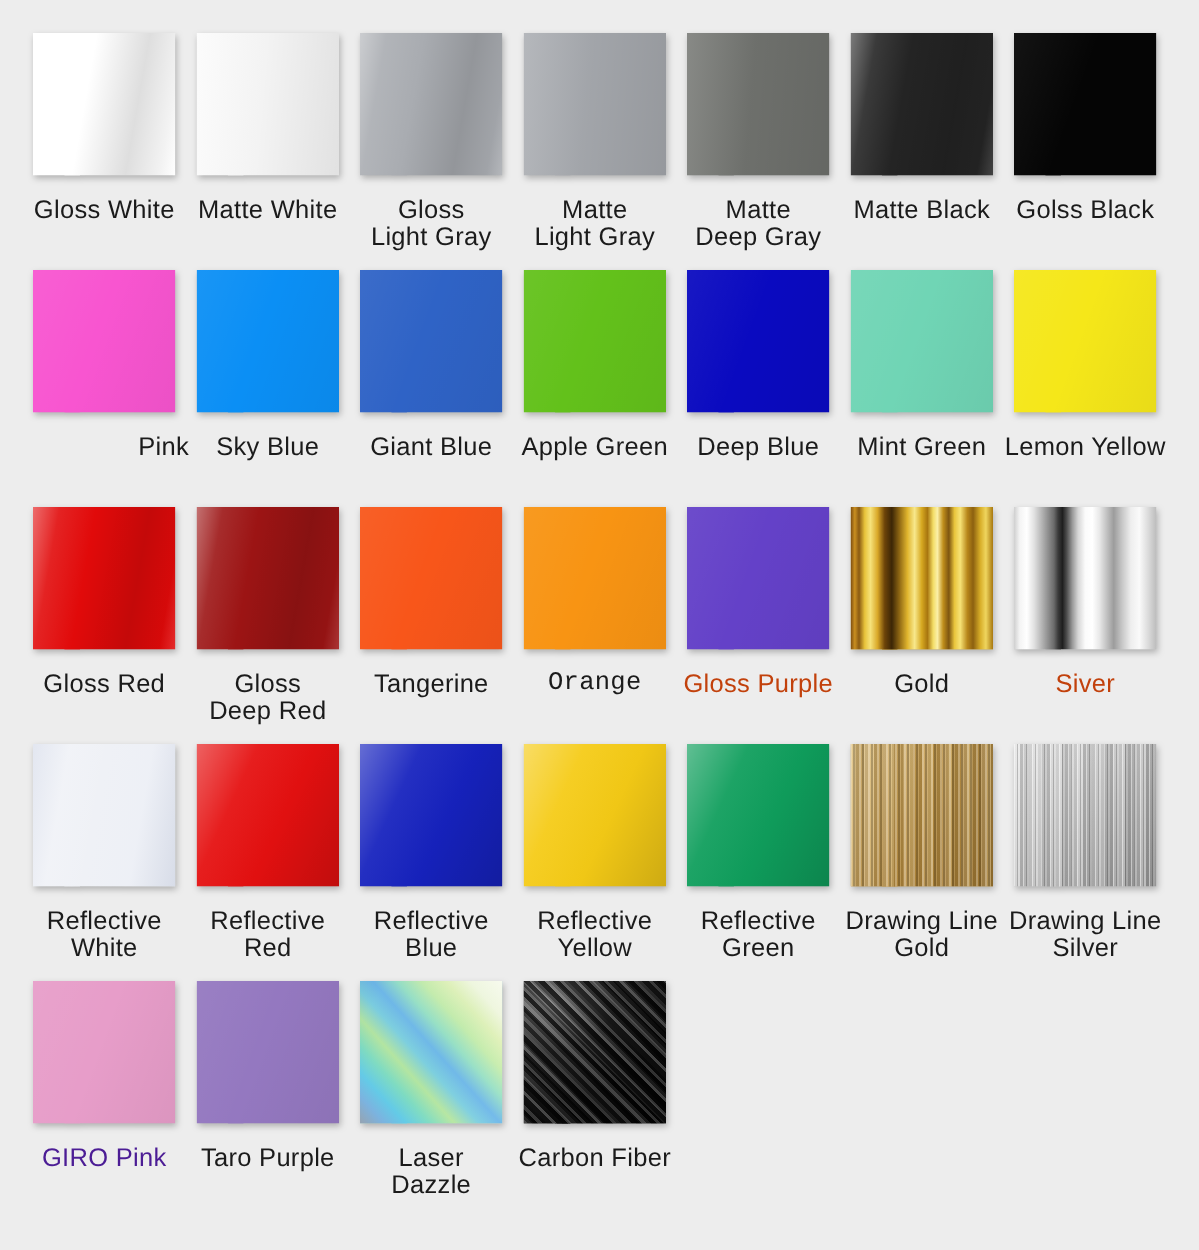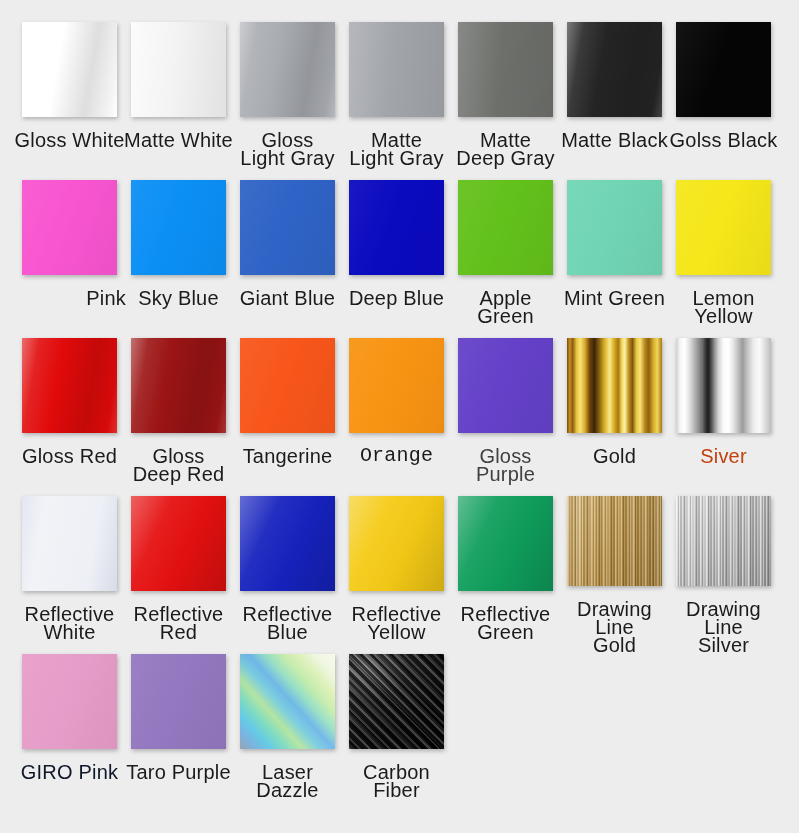--- a/index.html
+++ b/index.html
@@ -57,21 +57,21 @@
       0% 100%);
     background-color: #ccc;
     background-repeat: no-repeat;
     background-size: 100% 100%;
   }
 
   .swatch-label {
     margin-top: 14px;
     width: 113px;
     text-align: center;
-    font-size: 20px;
+    font-size: 17px;
     line-height: 18px;
     color: #1b1b1b;
     letter-spacing: 0.2px;
     white-space: pre-line;
   }
 
   
   .fin-gloss {
     background-image: linear-gradient(
       100deg,
@@ -287,29 +287,29 @@
       <div class="swatch-label" style="color: rgb(27, 27, 27);">Sky Blue</div>
     </div>
     <div class="swatch-cell">
       <div class="chip-wrap">
         <div class="chip fin-flat" style="background-color: rgb(47, 99, 198);"></div>
       </div>
       <div class="swatch-label" style="color: rgb(27, 27, 27);">Giant Blue</div>
     </div>
     <div class="swatch-cell">
       <div class="chip-wrap">
+        <div class="chip fin-flat" style="background-color: rgb(99, 193, 27);"></div>
+      </div>
+      <div class="swatch-label" style="color: rgb(27, 27, 27);">Apple Green</div>
+    </div>
+    <div class="swatch-cell">
+      <div class="chip-wrap">
         <div class="chip fin-flat" style="background-color: rgb(10, 10, 192);"></div>
       </div>
       <div class="swatch-label" style="color: rgb(27, 27, 27);">Deep Blue</div>
-    </div>
-    <div class="swatch-cell">
-      <div class="chip-wrap">
-        <div class="chip fin-flat" style="background-color: rgb(99, 193, 27);"></div>
-      </div>
-      <div class="swatch-label" style="color: rgb(27, 27, 27);">Apple Green</div>
     </div>
     <div class="swatch-cell">
       <div class="chip-wrap">
         <div class="chip fin-flat" style="background-color: rgb(112, 213, 181);"></div>
       </div>
       <div class="swatch-label" style="color: rgb(27, 27, 27);">Mint Green</div>
     </div>
     <div class="swatch-cell">
       <div class="chip-wrap">
         <div class="chip fin-flat" style="background-color: rgb(245, 231, 25);"></div>
@@ -338,21 +338,21 @@
     <div class="swatch-cell">
       <div class="chip-wrap">
         <div class="chip fin-flat" style="background-color: rgb(248, 148, 19);"></div>
       </div>
       <div class="swatch-label" style="color: rgb(27, 27, 27); font-family: Liberation Mono, monospace;">Orange</div>
     </div>
     <div class="swatch-cell">
       <div class="chip-wrap">
         <div class="chip fin-flat" style="background-color: rgb(100, 65, 200);"></div>
       </div>
-      <div class="swatch-label" style="color: #404040;">Gloss Purple</div>
+      <div class="swatch-label" style="color: #c2410c;">Gloss Purple</div>
     </div>
     <div class="swatch-cell">
       <div class="chip-wrap">
         <div class="chip fin-chrome-gold" style="background-color: rgb(214, 168, 32);"></div>
       </div>
       <div class="swatch-label" style="color: rgb(27, 27, 27);">Gold</div>
     </div>
     <div class="swatch-cell">
       <div class="chip-wrap">
         <div class="chip fin-chrome-silver" style="background-color: rgb(200, 200, 200);"></div>
@@ -405,21 +405,21 @@
       <div class="chip-wrap">
         <div class="chip fin-brushed-silver" style="background-color: rgb(199, 199, 199);"></div>
       </div>
       <div class="swatch-label" style="color: rgb(27, 27, 27);">Drawing Line
 Silver</div>
     </div>
     <div class="swatch-cell">
       <div class="chip-wrap">
         <div class="chip fin-flat" style="background-color: rgb(231, 157, 201);"></div>
       </div>
-      <div class="swatch-label" style="color: #0f172a;">GIRO Pink</div>
+      <div class="swatch-label" style="color: #4c1d95;">GIRO Pink</div>
     </div>
     <div class="swatch-cell">
       <div class="chip-wrap">
         <div class="chip fin-flat" style="background-color: rgb(148, 120, 192);"></div>
       </div>
       <div class="swatch-label" style="color: rgb(27, 27, 27);">Taro Purple</div>
     </div>
     <div class="swatch-cell">
       <div class="chip-wrap">
         <div class="chip fin-holo" style="background-color: rgb(159, 216, 207);"></div>

